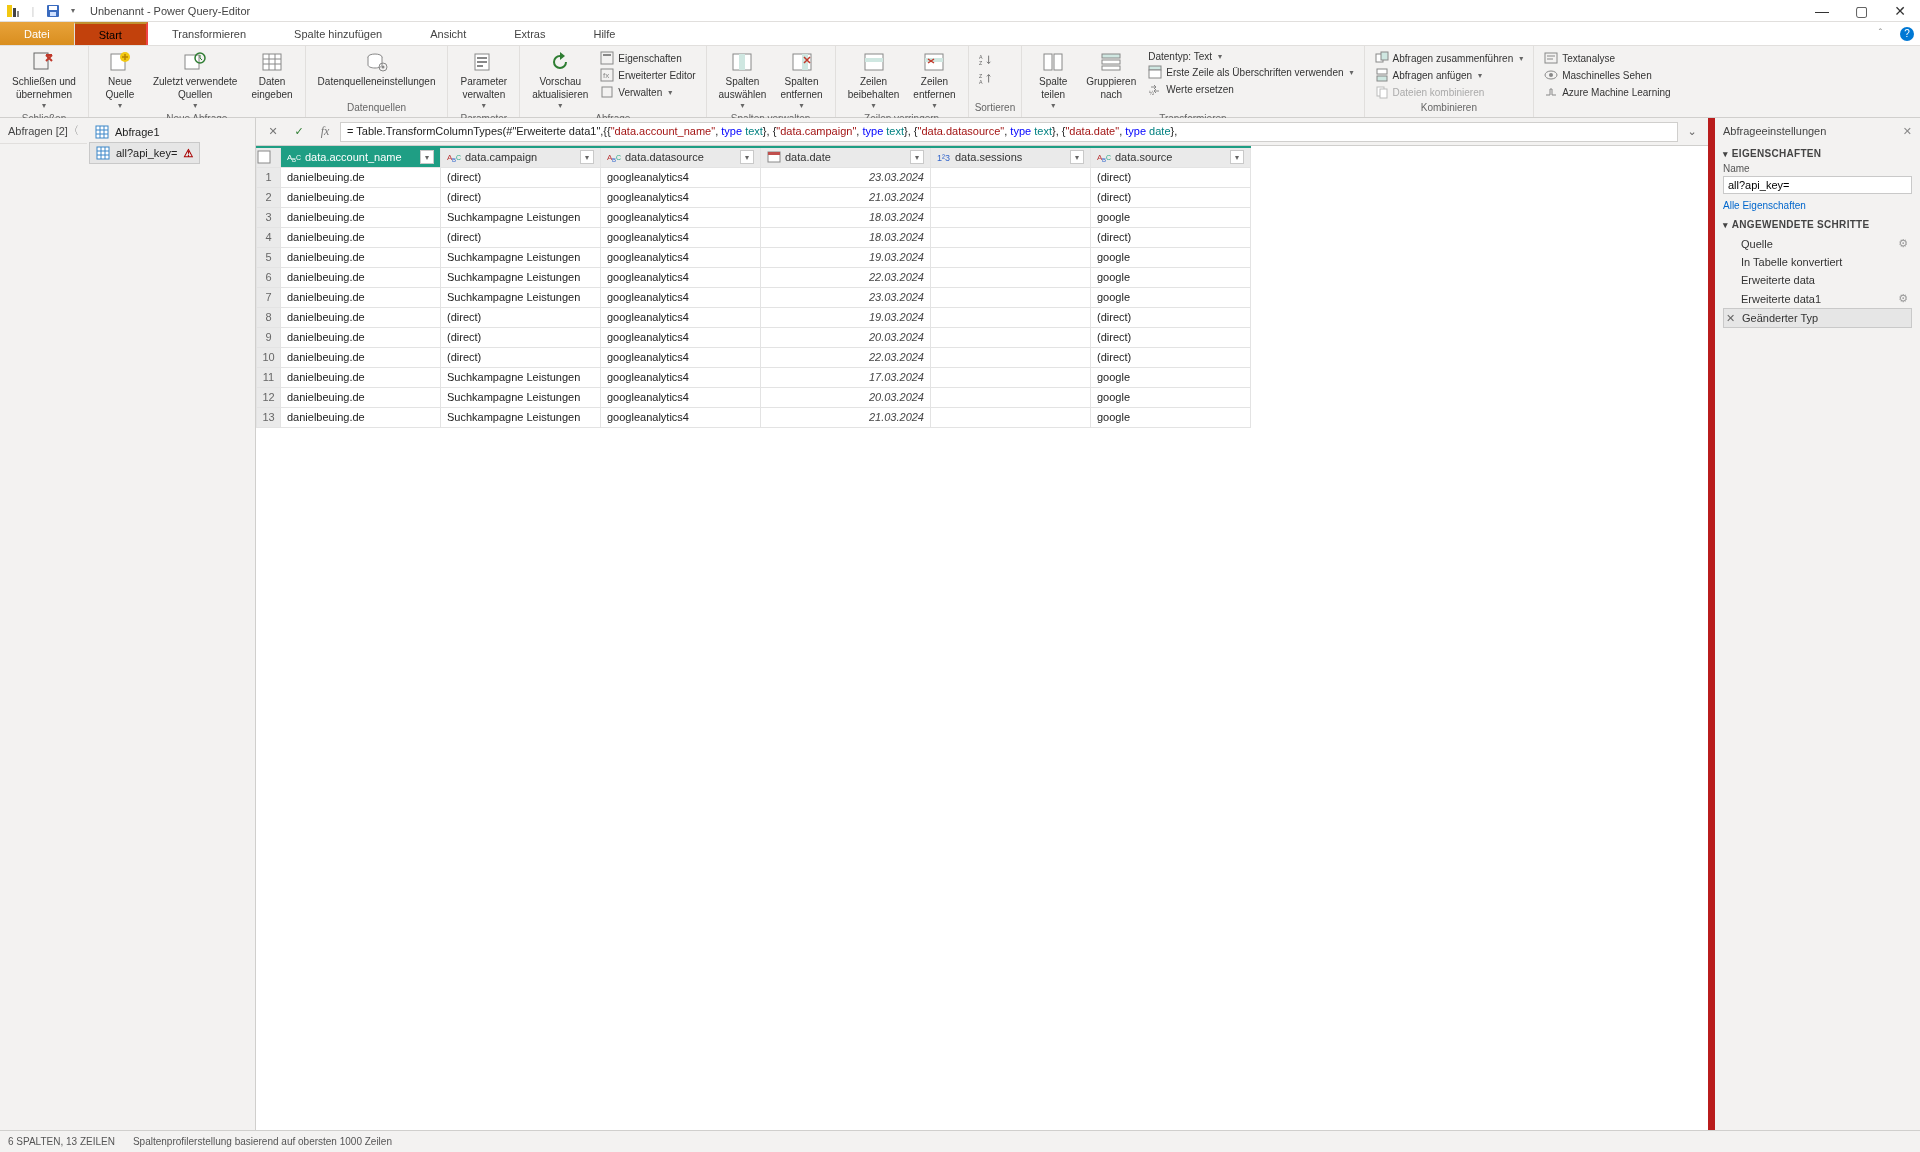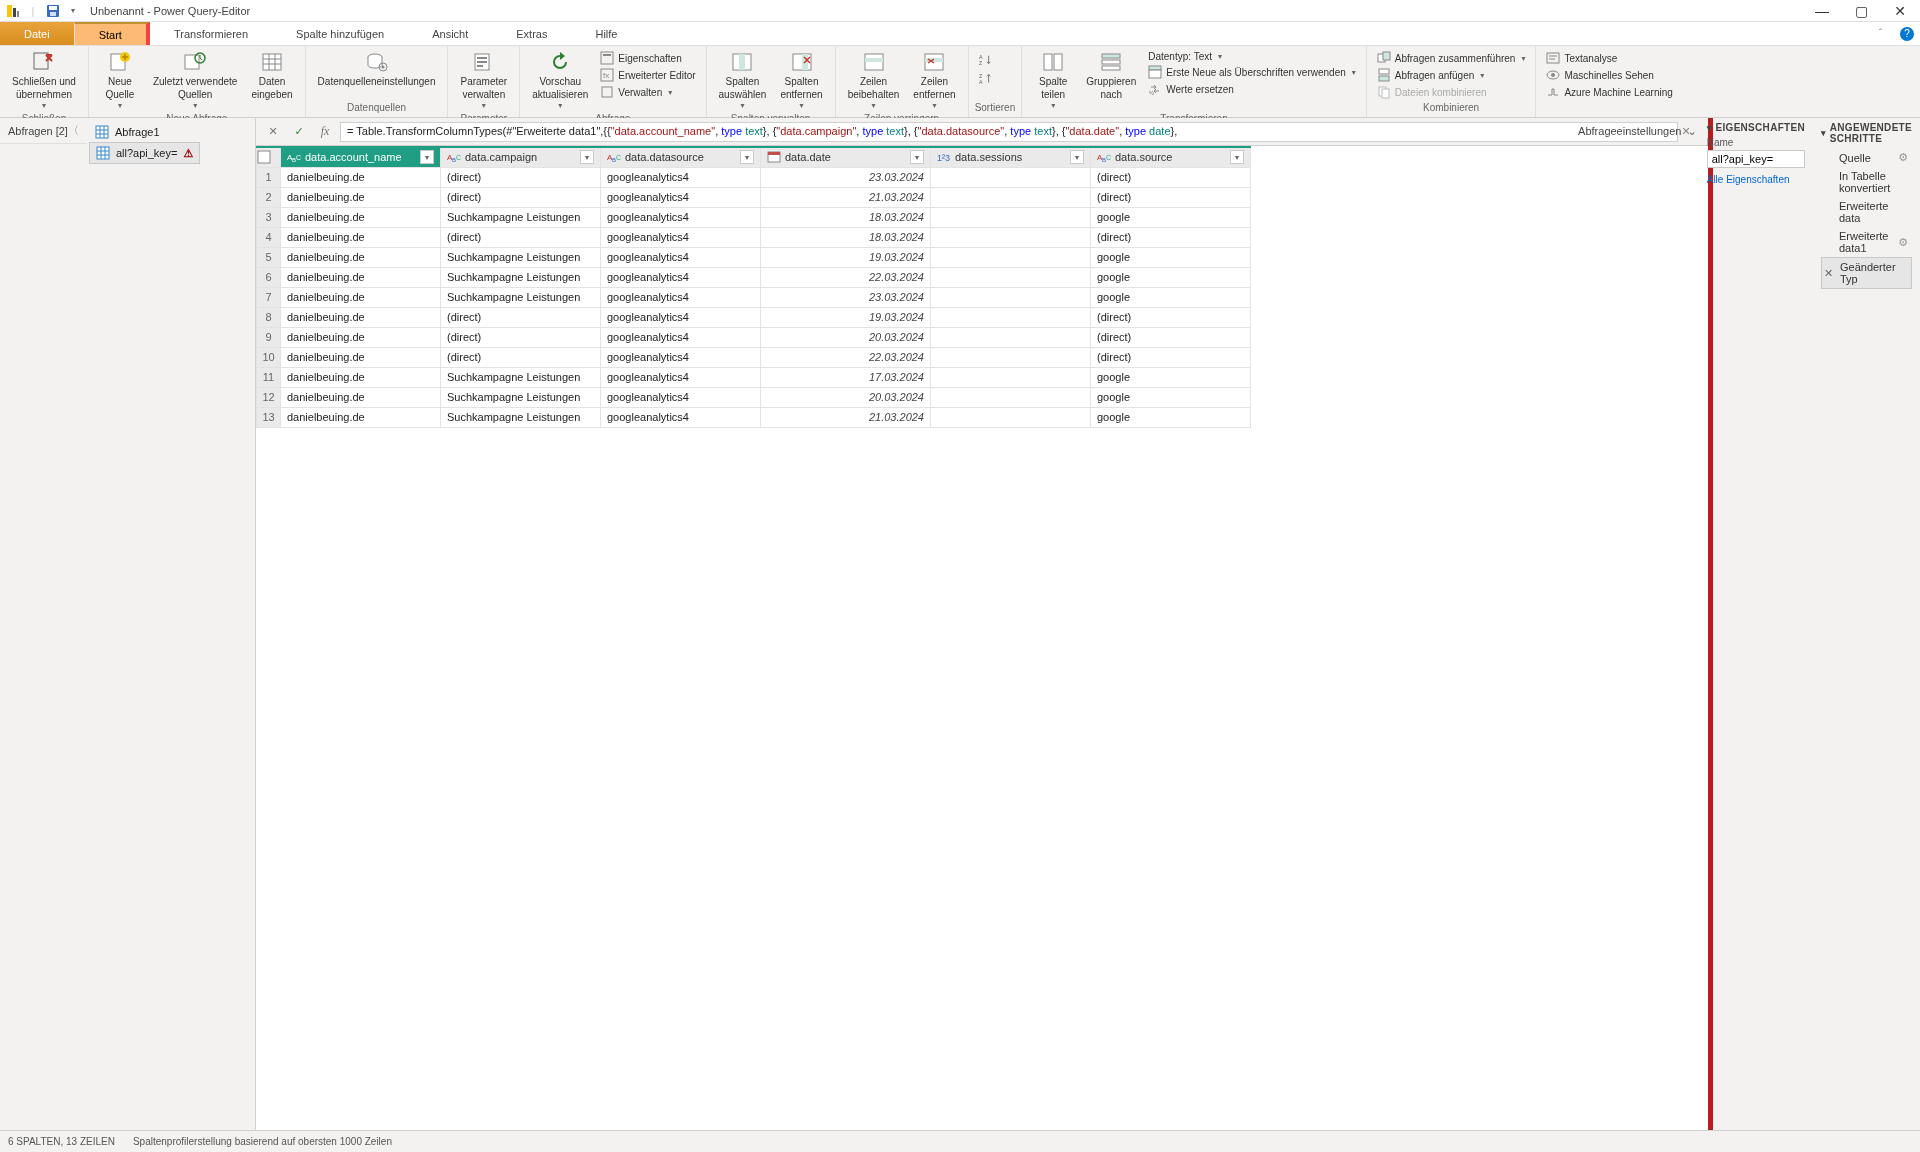--- a/index.html
+++ b/index.html
@@ -12,21 +12,21 @@
 .titlebar .qat .iconbtn { width:18px; height:18px; display:flex; align-items:center; justify-content:center; }
 .titlebar .title { margin-left: 8px; color:#444; }
 .titlebar .winbtns { margin-left:auto; display:flex; gap:26px; align-items:center; padding-right:10px; }
 .titlebar .winbtns span { font-size:14px; color:#333; }
 .helpcircle { width:14px; height:14px; border-radius:50%; background:#0078d4; color:#fff; font-size:10px; display:flex; align-items:center; justify-content:center; margin-left:18px;}
 
 
 .menubar { height: 24px; background:#fff; display:flex; align-items:stretch; border-bottom:1px solid #e1dfdd;}
 .menubar .tab { padding:0 24px; display:flex; align-items:center; color:#444; cursor:default;}
 .menubar .tab.file { background:#e6b25a; background:linear-gradient(#e8a33a,#d98e1f); color:#fff; font-weight:normal;}
-.menubar .tab.active { background:#fdba74; border-top:2px solid #c19130; border-left:1px solid #e1dfdd; border-right:4px solid #ef4444; color:#000;}
+.menubar .tab.active { background:#c2410c; border-top:2px solid #c19130; border-left:1px solid #e1dfdd; border-right:2px solid #ef4444; color:#000;}
 .menubar .helpend { margin-left:auto; display:flex; align-items:center; padding-right:6px;}
 
 
 .ribbon { height: 72px; background:#f3f2f1; display:flex; border-bottom:1px solid #d0cfcd;}
 .rgroup { display:flex; flex-direction:column; border-right:1px solid #e1dfdd; padding:2px 6px 0 6px;}
 .rgroup .items { display:flex; gap:2px; flex:1; align-items:flex-start;}
 .rgroup .glabel { height:15px; text-align:center; font-size:10px; color:#666;}
 .bigbtn { display:flex; flex-direction:column; align-items:center; justify-content:flex-start; padding:2px 6px; min-width:50px; text-align:center; line-height:1.1; font-size:10px; color:#333; gap:2px;}
 .bigbtn .bicon { width:28px; height:24px; display:flex; align-items:center; justify-content:center;}
 .bigbtn .dd { font-size:8px; color:#666;}
@@ -62,21 +62,21 @@
 .gtable th { background:#eaeaea; font-weight:normal; position:relative; border-top:2px solid #1f9e84; color:#333;}
 .gtable th.selcol { background:#1f9e84; color:#fff; border-top:2px solid #1f9e84;}
 .gtable th .hdrflex { display:flex; align-items:center; gap:4px;}
 .gtable th .tybox { width:14px; height:14px; display:flex; align-items:center; justify-content:center;}
 .gtable th .dd { margin-left:auto; background:#fff; color:#666; border:1px solid #c9c9c9; width:14px; height:14px; display:flex; align-items:center; justify-content:center; font-size:8px;}
 .gtable th.selcol .dd { background:#fff; color:#666;}
 .gtable th.corner { width:24px; background:#eaeaea; border-top:2px solid #1f9e84; text-align:center; padding:0;}
 .gtable td.rownum { background:#eaeaea; text-align:center; color:#666; width:24px; padding:0;}
 .gtable td.right { text-align:right; font-style:italic; color:#444;}
 
-.rightpanel { width:212px; background:#f3f2f1; border-left:5px solid #b91c1c; display:flex; font-size:11px;justify-content:flex-end;}
+.rightpanel { width:212px; background:#f3f2f1; border-left:7px solid #b91c1c; display:flex; flex-direction:column; font-size:11px;}
 .rightpanel .rphead { height:26px; display:flex; align-items:center; padding:0 8px; color:#444;}
 .rightpanel .rphead .close { margin-left:auto; color:#888;}
 .rsection { padding:4px 8px;}
 .rsection .shead { display:flex; align-items:center; gap:4px; font-weight:bold; color:#444; font-size:10px; letter-spacing:.3px;}
 .rsection .shead .tri { font-size:9px;}
 .rsection label { font-size:10px; color:#555; display:block; margin-top:4px;}
 .rsection input.nameinput { width:100%; border:1px solid #c9c9c9; background:#fff; padding:2px 4px; font-size:11px; margin-top:2px;}
 .rsection a.link { color:#0066cc; font-size:10px; text-decoration:none; display:inline-block; margin-top:6px;}
 .steps { margin-top:4px;}
 .step { display:flex; align-items:center; gap:4px; padding:3px 4px 3px 18px; font-size:11px; color:#333;}
@@ -390,21 +390,21 @@
             <span>Datentyp: Text</span>
             <span class="dd">▾</span>
           </div>
         <div class="smallbtn">
             <span class="sicon">
               <svg width="14" height="14" viewBox="0 0 14 14">
                 <rect x="1" y="1" width="12" height="4" fill="#cfe7e1" stroke="#888"></rect>
                 <rect x="1" y="5" width="12" height="8" fill="#fff" stroke="#888"></rect>
               </svg>
             </span>
-            <span>Erste Neue als Überschriften verwenden</span>
+            <span>Erste Zeile als Überschriften verwenden</span>
             <span class="dd">▾</span>
           </div>
         <div class="smallbtn">
             <span class="sicon">
               <svg width="14" height="14" viewBox="0 0 14 14">
                 <path d="M3 5h5l-2-2m2 2l-2 2" stroke="#888" fill="none"></path>
                 <path d="M11 9H6l2 2m-2-2l2-2" stroke="#888" fill="none"></path>
                 <text x="1" y="13" font-size="6" fill="#666">½</text>
               </svg>
             </span>

